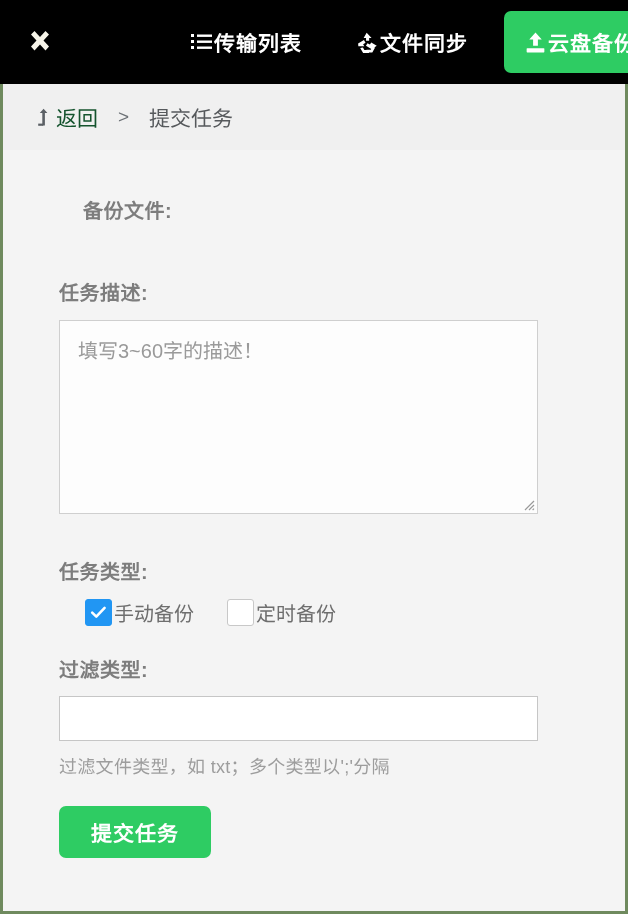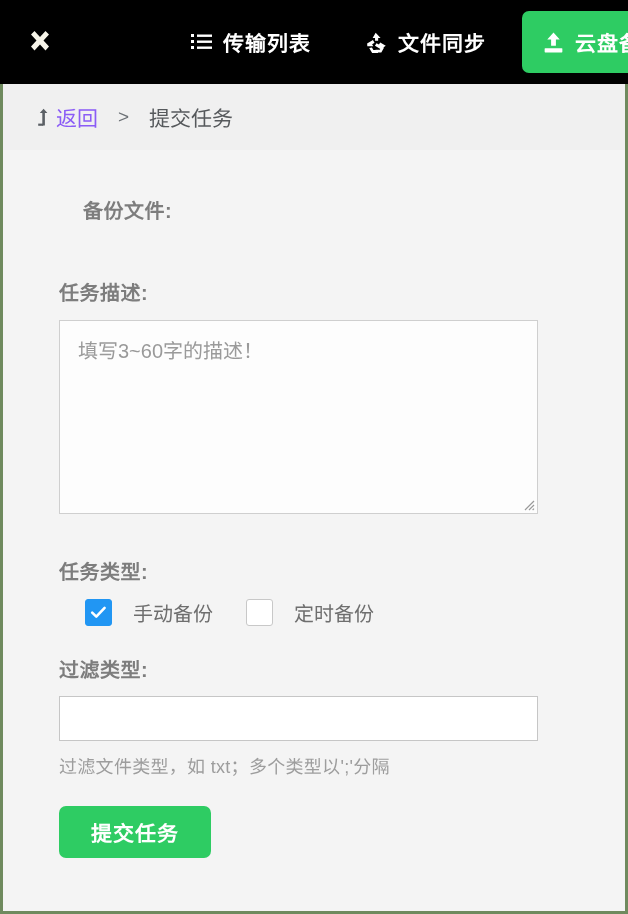--- a/index.html
+++ b/index.html
@@ -49,21 +49,20 @@
     align-items: center;
     justify-content: center;
     cursor: pointer;
     flex: 0 0 auto;
   }
   .close-btn svg { display: block; }
 
   .nav-item {
     display: flex;
     align-items: center;
-    gap: 9px;
     color: #ffffff;
     font-size: 21px;
     font-weight: 700;
     letter-spacing: 1px;
     cursor: pointer;
     padding: 0 14px;
     height: 56px;
     box-sizing: border-box;
     flex: 0 0 auto;
     white-space: nowrap;
@@ -98,21 +97,21 @@
     align-items: center;
     padding-left: 34px;
     gap: 0;
     background: #f0f0f0;
     box-sizing: border-box;
   }
   .crumb-back {
     display: flex;
     align-items: center;
     gap: 4px;
-    color: #8b5cf6;
+    color: #14532d;
     font-size: 21px;
     cursor: pointer;
   }
   .crumb-back .back-ico {
     display: inline-flex;
     align-items: center;
     width: 15px;
     height: 20px;
   }
   .crumb-sep {
@@ -215,21 +214,21 @@
   .row-type .field-label { display: block; margin-bottom: 13px; }
   .check-group {
     display: flex;
     align-items: center;
     padding-left: 26px;
     gap: 0;
   }
   .check-item {
     display: flex;
     align-items: center;
-    gap: 21px;
+    gap: 2px;
     cursor: pointer;
   }
   .check-gap { width: 33px; }
   .cbox {
     width: 27px;
     height: 27px;
     border-radius: 3px;
     box-sizing: border-box;
     display: flex;
     align-items: center;

